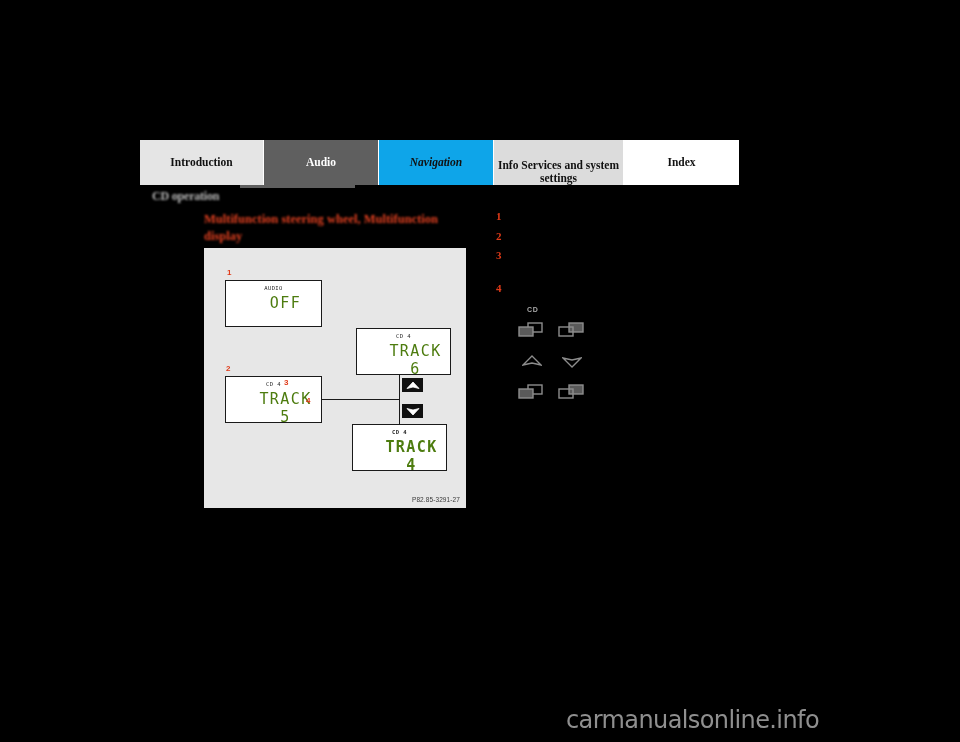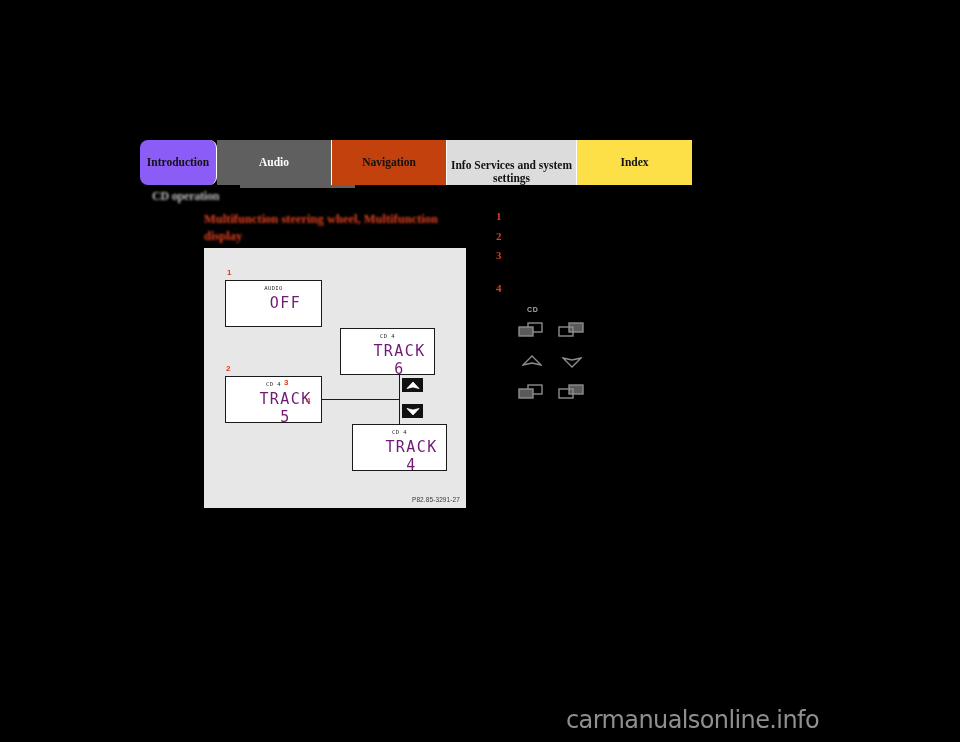--- a/index.html
+++ b/index.html
@@ -33,26 +33,26 @@
     font-family: "Liberation Serif", serif;
     font-weight: bold;
     font-size: 11.5px;
     line-height: 1.15;
     color: #111111;
     box-sizing: border-box;
     padding: 0 2px;
     border-right: 1px solid #ffffff;
   }
   .tab:last-child { border-right: none; }
-  .tab.t-intro   { width: 77px; background: #8b5cf6; border-radius: 8px; }
+  .tab.t-intro   { width: 124px; background: #e5e5e5; }
   .tab.t-audio   { width: 115px; background: #5f5f5f; color: #ffffff; }
   .tab.t-phone   { width: 115px; background: #eaeaea; }
-  .tab.t-nav     { width: 115px; background: #c2410c; }
+  .tab.t-nav     { width: 115px; background: #0ea5e9; font-style: italic; }
   .tab.t-info    { width: 130px; background: #dcdcdc; align-items: flex-end; }
-  .tab.t-index   { width: 115px; background: #fde047; }
+  .tab.t-index   { width: 115px; background: #ffffff; }
 
   
   .tab-underline {
     position: absolute;
     left: 140px;
     top: 185px;
     width: 690px;
     height: 3px;
     background: #000000;
   }
@@ -130,29 +130,29 @@
     letter-spacing: 0.4px;
   }
   .lcd .lcd-main {
     position: absolute;
     top: 13px;
     left: 0;
     right: 0;
     text-align: center;
     font-family: "DejaVu Sans Mono", monospace;
     font-size: 15px;
-    color: #701a75;
+    color: #4d7c0f;
     letter-spacing: 1.4px;
     padding-left: 24px;
   }
 
   #lcd-audio-off { left: 21px; top: 32px; width: 97px; height: 47px; }
   #lcd-track5    { left: 21px; top: 128px; width: 97px; height: 47px; }
-  #lcd-track6    { left: 136px; top: 80px; width: 95px; height: 47px; }
-  #lcd-track4    { left: 148px; top: 176px; width: 95px; height: 47px; }
+  #lcd-track6    { left: 152px; top: 80px; width: 95px; height: 47px; }
+  #lcd-track4    { left: 148px; top: 176px; width: 95px; height: 47px; font-weight: bold; }
 
   
   .conn {
     position: absolute;
     background: #1a1a1a;
   }
   #conn-h  { left: 118px; top: 151px; width: 78px; height: 1.3px; }
   #conn-v  { left: 195px; top: 127px; width: 1.3px; height: 49px; }
 
   

